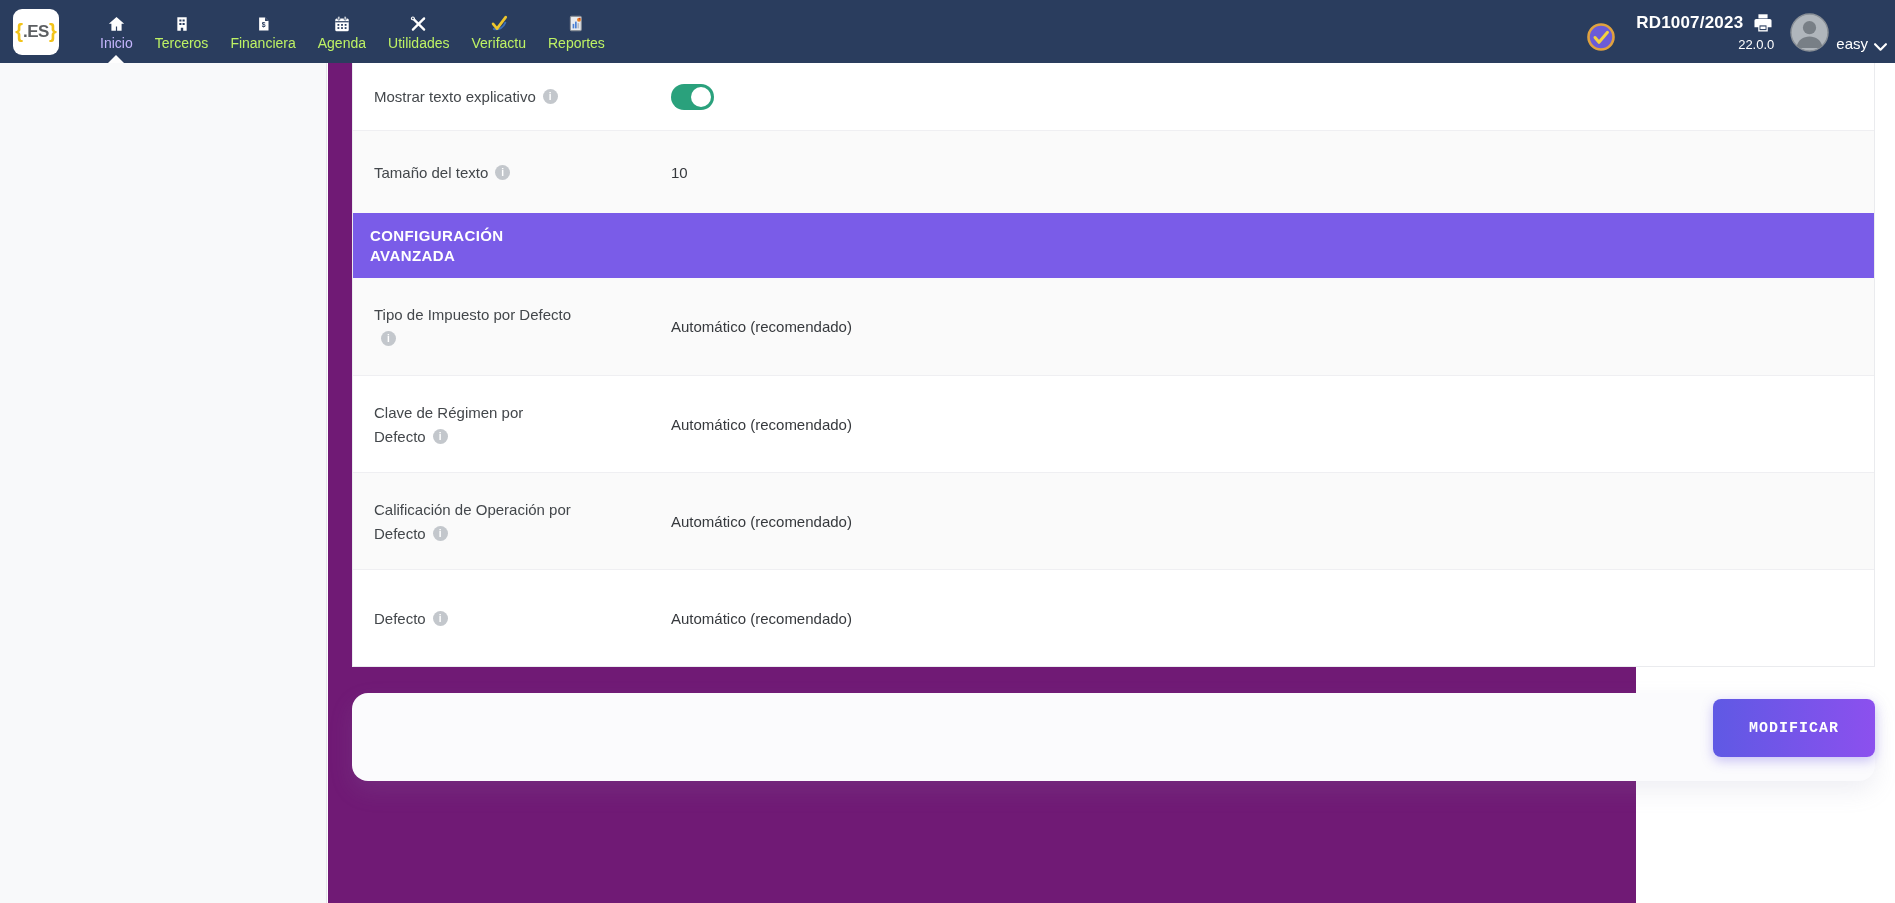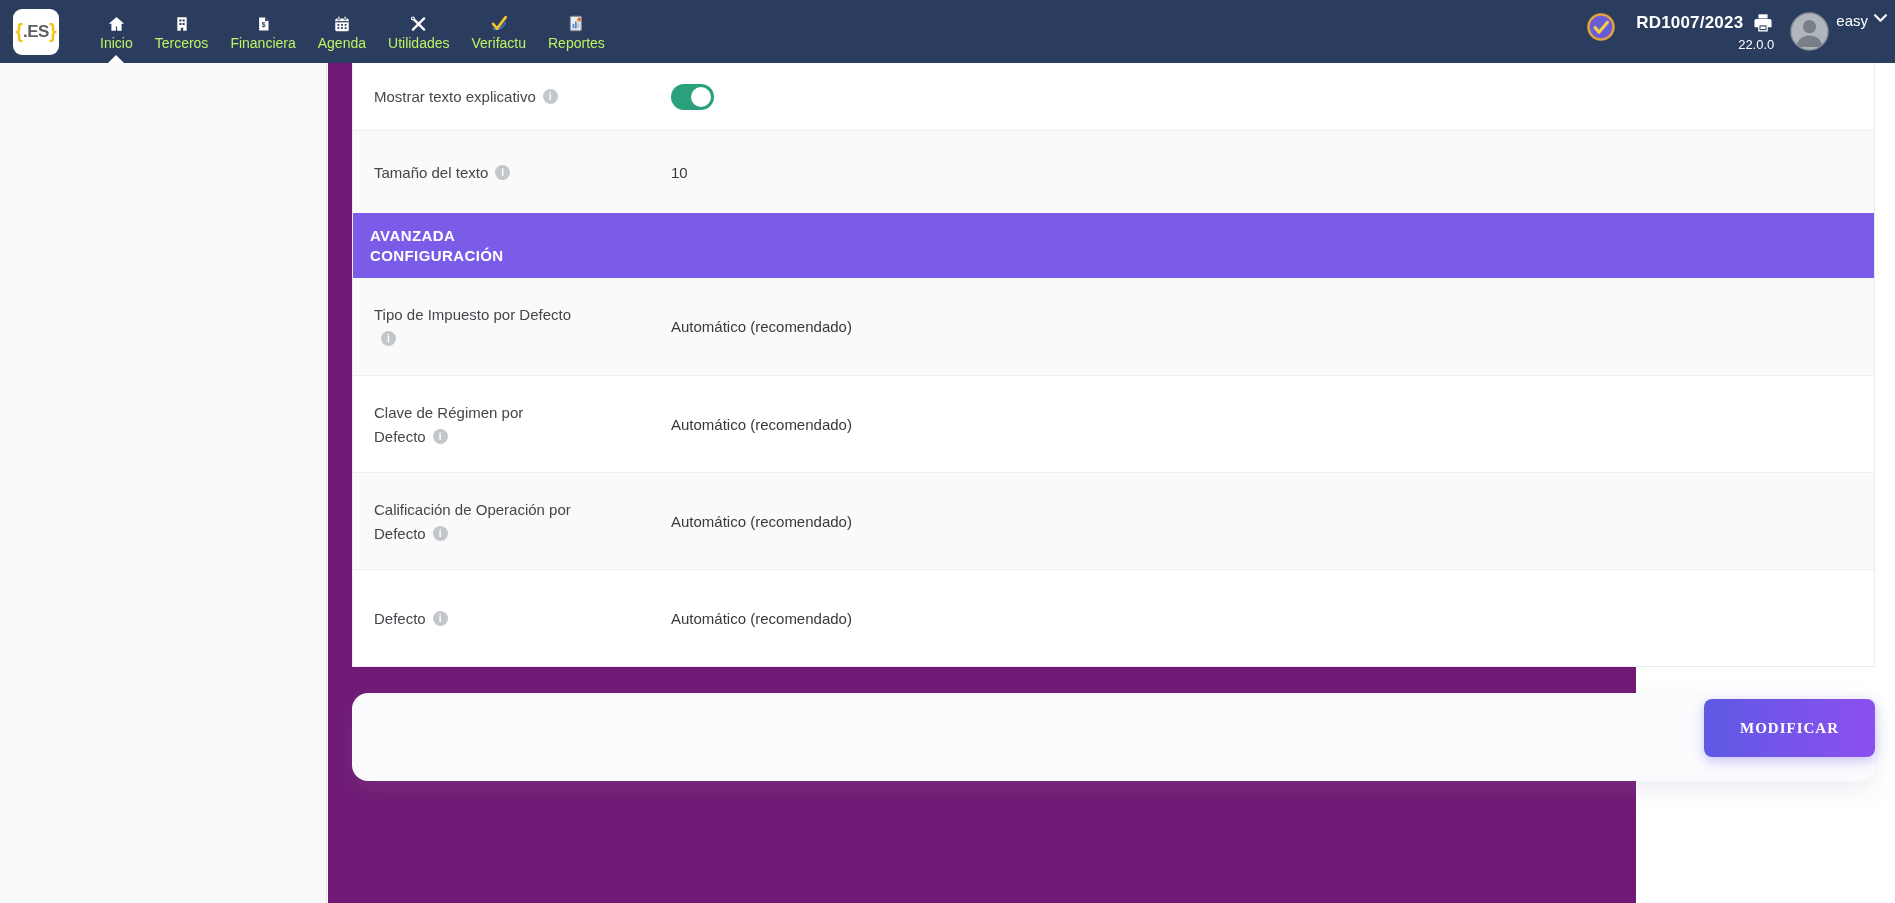--- a/index.html
+++ b/index.html
@@ -11,25 +11,25 @@
           display:flex;align-items:center;box-sizing:border-box;padding:0 8px 0 13px;z-index:5;}
   .brand{width:46px;height:46px;background:#fff;border-radius:9px;display:flex;align-items:center;
          justify-content:center;font-weight:bold;font-size:17px;flex:none;}
   .brand .brace{color:#f2c318;font-size:20px;font-weight:bold;}
   .brand .brand-name{color:#5c5f62;letter-spacing:-0.5px;}
   .nav-items{display:flex;align-items:stretch;height:63px;margin-left:30px;}
   .nav-item{position:relative;display:flex;flex-direction:column;align-items:center;justify-content:center;
             gap:3px;padding:0 11px;color:#bef264;cursor:pointer;}
   .nav-item .nav-icon{height:20px;display:flex;align-items:flex-end;}
   .nav-item .nav-label{font-size:14px;line-height:15px;}
-  .nav-item.active{color:#bef264;}
+  .nav-item.active{color:#c4b5fd;}
   .nav-item.active::after{content:"";position:absolute;bottom:0;left:50%;transform:translateX(-50%);
             width:0;height:0;border-left:8px solid transparent;border-right:8px solid transparent;
             border-bottom:8px solid #fdfdfd;}
-  .nav-right{margin-left:auto;display:flex;align-items:flex-start;}
+  .nav-right{margin-left:auto;display:flex;align-items:flex-end;}
   .seal{margin-right:20px;display:flex;}
   .reg-block{display:flex;flex-direction:column;align-items:flex-end;margin-right:16px;}
   .reg-row{display:flex;align-items:center;gap:9px;}
   .reg-text{color:#fff;font-size:17px;font-weight:bold;letter-spacing:0.2px;}
   .version-text{color:#ffffff;font-size:13px;margin-top:3px;}
   .avatar{margin-right:7px;display:flex;}
   .user-name{color:#fff;font-size:15px;margin-right:6px;}
   .chevron{display:flex;margin-top:2px;}
 
   
@@ -55,21 +55,21 @@
   .toggle{position:relative;width:43px;height:26px;border-radius:13px;background:#2aa17c;cursor:pointer;flex:none;}
   .toggle .knob{position:absolute;top:3px;right:3px;width:20px;height:20px;border-radius:50%;background:#fff;}
   .section-header{background:#7a5ce8;color:#fff;min-height:65px;box-sizing:border-box;
                   padding:12px 8px 12px 17px;display:flex;flex-direction:column;justify-content:center;}
   .section-header span{display:block;font-size:15px;font-weight:bold;letter-spacing:0.4px;line-height:20px;}
 
   
   .footer-card{width:1523px;height:88px;margin-top:26px;border-radius:16px;background:#fbfbfd;
                box-shadow:0 10px 24px rgba(140,145,180,0.14);box-sizing:border-box;position:relative;}
   .modify-btn{position:absolute;top:6px;right:0;height:58px;padding:0 36px;border:none;border-radius:8px;
-              background:linear-gradient(90deg,#5f59e4,#8c50ee);color:#fff;font-family:Liberation Serif, serif;
+              background:linear-gradient(90deg,#5f59e4,#8c50ee);color:#fff;font-family:Liberation Mono, monospace;
               font-size:15px;font-weight:bold;letter-spacing:1px;cursor:pointer;
               box-shadow:0 4px 12px rgba(110,90,230,0.35);}
 </style>
 </head>
 <body>
 
 <div class="app">
 
   <header class="navbar">
     <div class="brand">
@@ -228,22 +228,22 @@
                 <span>Tamaño del texto</span>
                 <span class="info-icon"></span>
               </div>
             </div>
             <div class="cell-value">
               <span class="value-text">10</span>
             </div>
           </div>
         </div>
       <div class="section-header">
+        <span>CONFIGURACIÓN</span>
         <span>AVANZADA</span>
-        <span>CONFIGURACIÓN</span>
       </div>
       <div id="advanced-rows">
           <div class="row shade">
             <div class="cell-label">
               <div class="lbl-line">
                 <span>Tipo de Impuesto por Defecto</span>
               </div>
               <div class="lbl-line">
                 <span></span>
                 <span class="info-icon"></span>

